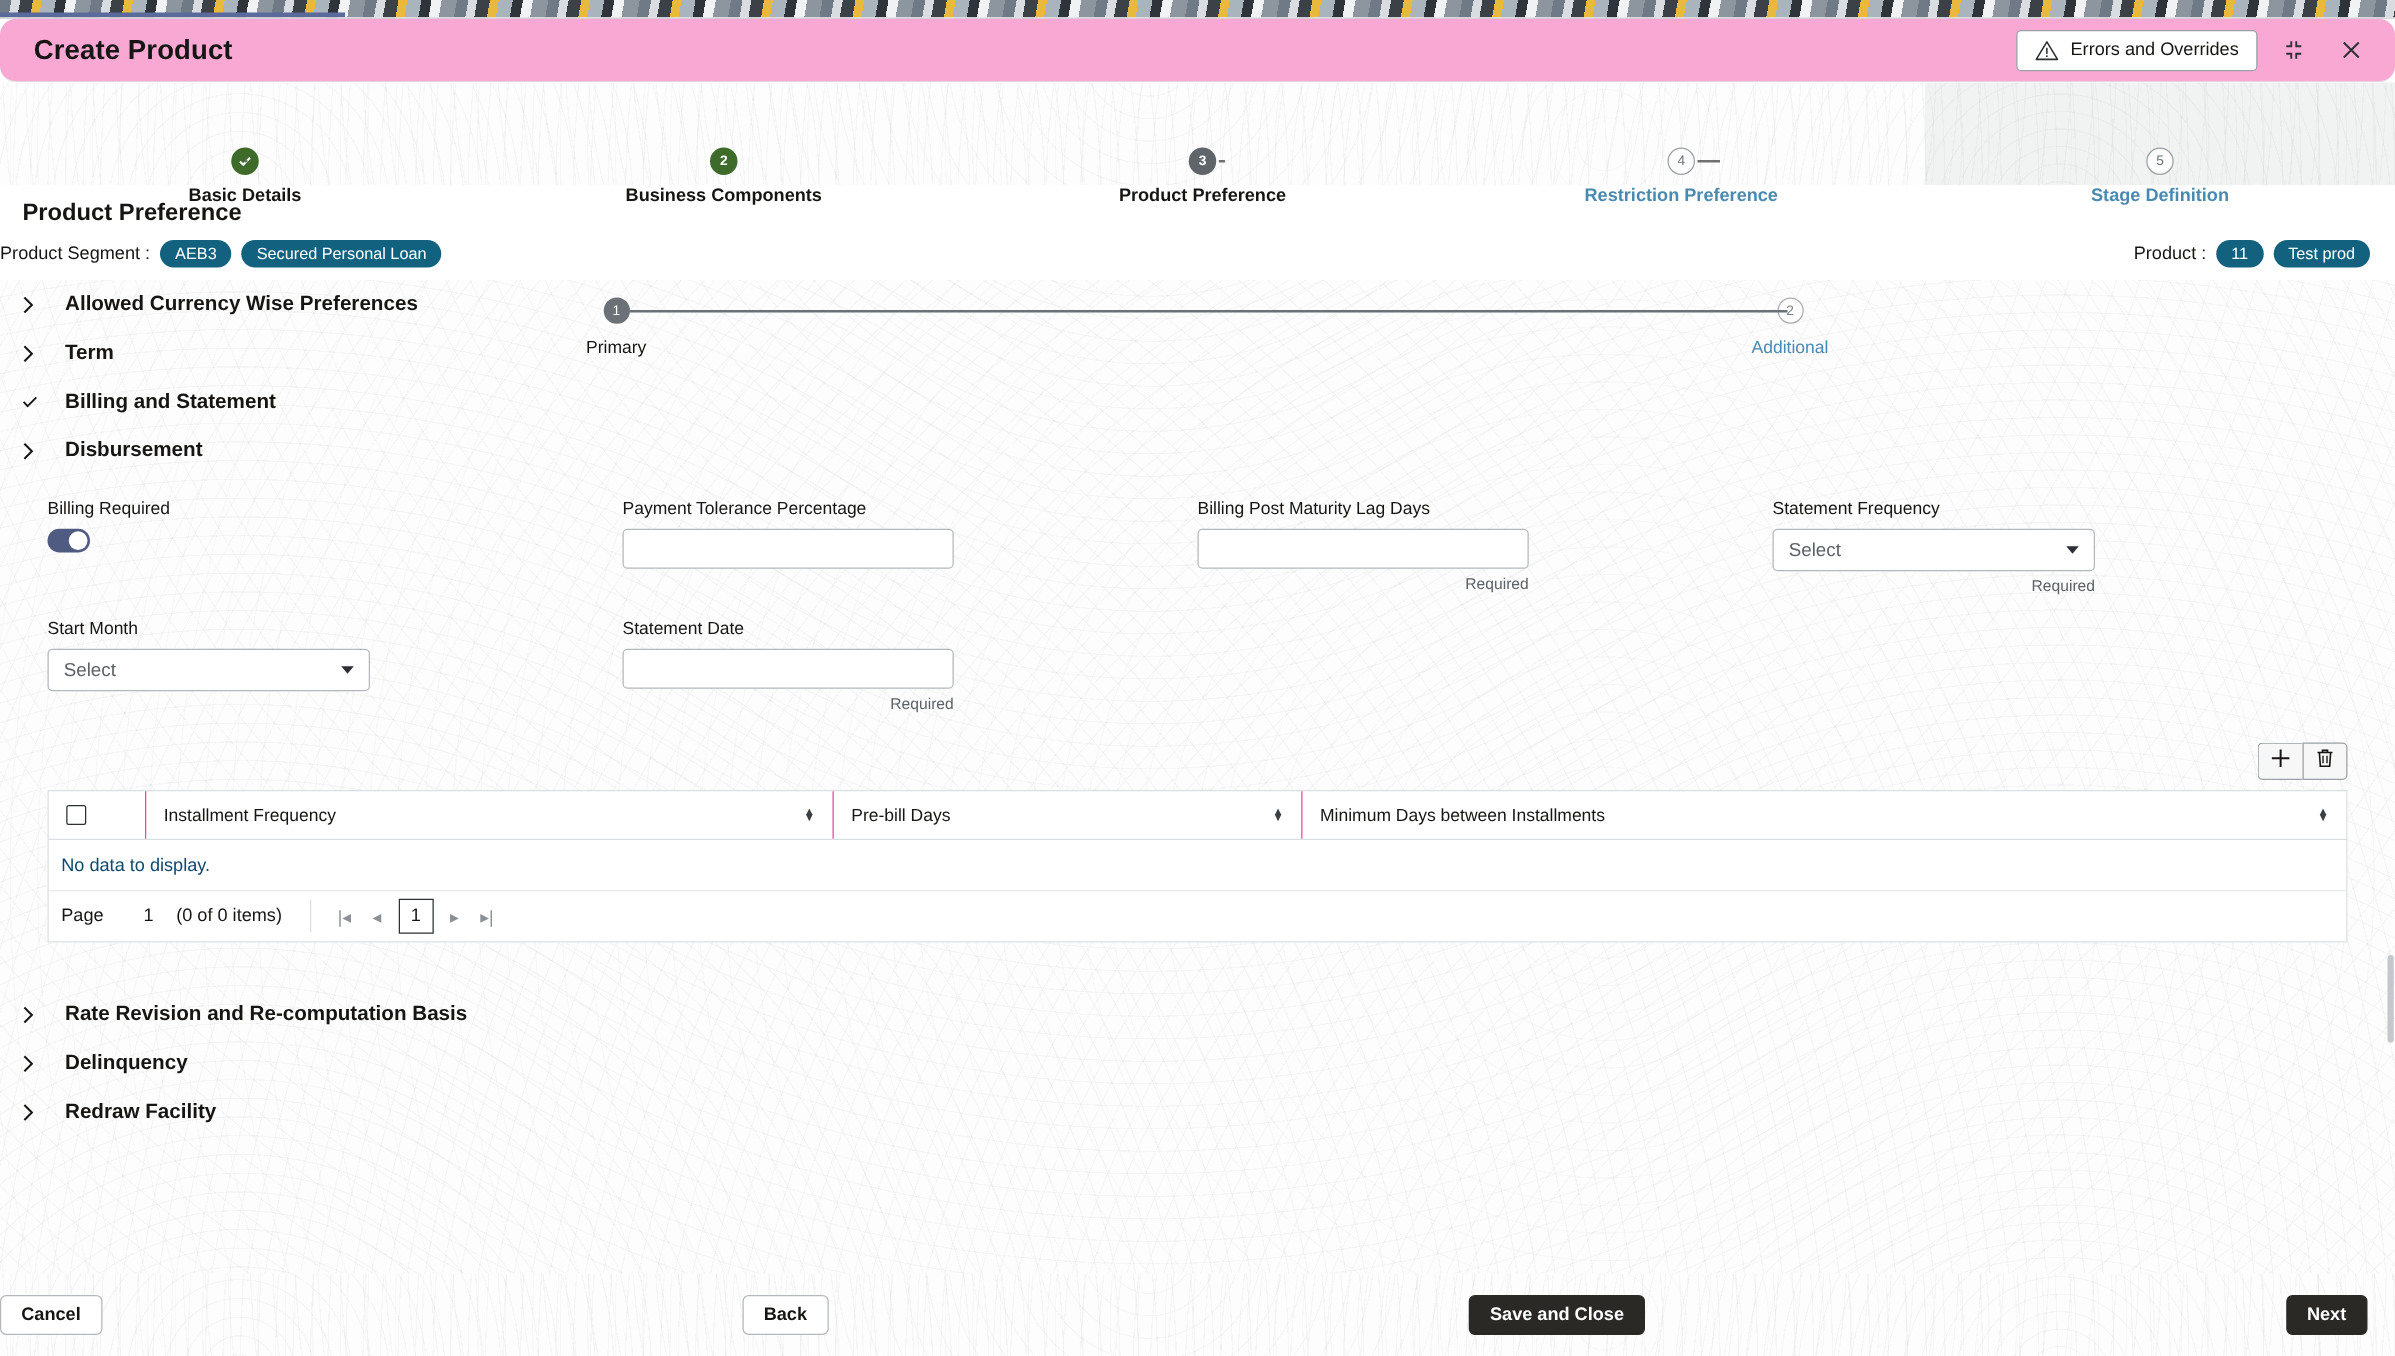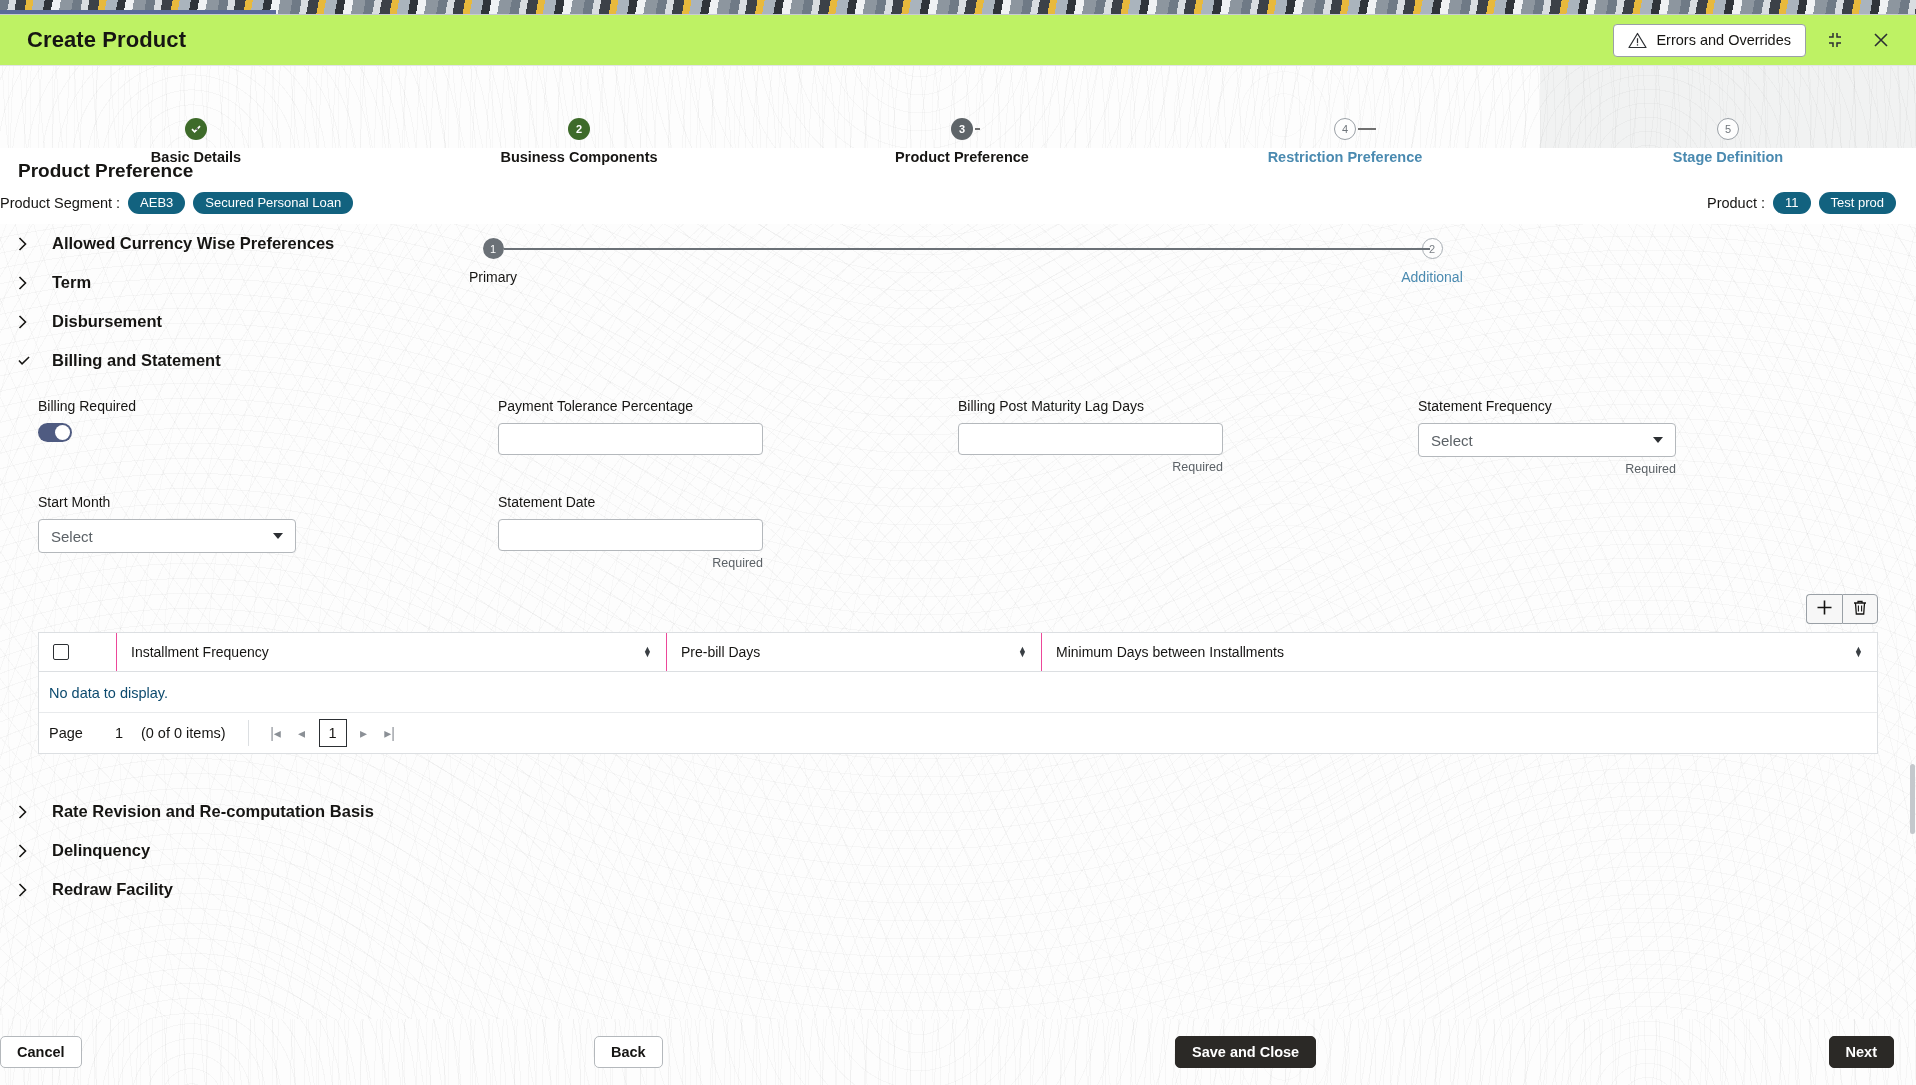--- a/index.html
+++ b/index.html
@@ -36,23 +36,23 @@
     width: 1916px; height: 1071px;
     background: #ffffff;
     border-top: 1px solid #c9ccd0;
     display: flex; flex-direction: column;
   }
 
   
   .titlebar {
     position: relative;
     height: 51px; flex: 0 0 51px;
-    background: #bef264;
+    background: #f9a8d4;
     border-bottom: 1px solid #e2e4e6;
-    display: flex; align-items: center;
+    display: flex; align-items: center; border-radius: 13px;
   }
   .modal-title {
     margin-left: 27px;
     font-size: 22px; font-weight: bold; color: #161513;
     letter-spacing: .1px;
   }
   .titlebar-right {
     margin-left: auto; display: flex; align-items: center; gap: 0;
     padding-right: 18px;
   }
@@ -403,34 +403,34 @@
       <span class="acc-chev">
         <svg width="9" height="14" viewBox="0 0 9 14">
             <path d="M1.5 1l6 6-6 6" fill="none" stroke="#161513" stroke-width="1.6"></path>
           </svg>
       </span>
       <span class="acc-title">Term</span>
     </div>
 
     <div class="acc">
       <span class="acc-chev">
+        <svg width="13" height="12" viewBox="0 0 13 12">
+            <path d="M1 5.5l3.4 3.6L12 1.6" fill="none" stroke="#161513" stroke-width="1.6"></path>
+          </svg>
+      </span>
+      <span class="acc-title">Billing and Statement</span>
+    </div>
+
+    <div class="acc">
+      <span class="acc-chev">
         <svg width="9" height="14" viewBox="0 0 9 14">
             <path d="M1.5 1l6 6-6 6" fill="none" stroke="#161513" stroke-width="1.6"></path>
           </svg>
       </span>
       <span class="acc-title">Disbursement</span>
-    </div>
-
-    <div class="acc">
-      <span class="acc-chev">
-        <svg width="13" height="12" viewBox="0 0 13 12">
-            <path d="M1 5.5l3.4 3.6L12 1.6" fill="none" stroke="#161513" stroke-width="1.6"></path>
-          </svg>
-      </span>
-      <span class="acc-title">Billing and Statement</span>
     </div>
 
     <div class="form-body">
 
       <div class="grid-row">
         <div class="field">
           <span class="fld-label">Billing Required</span>
           <div class="toggle">
             <div class="knob"></div>
           </div>

